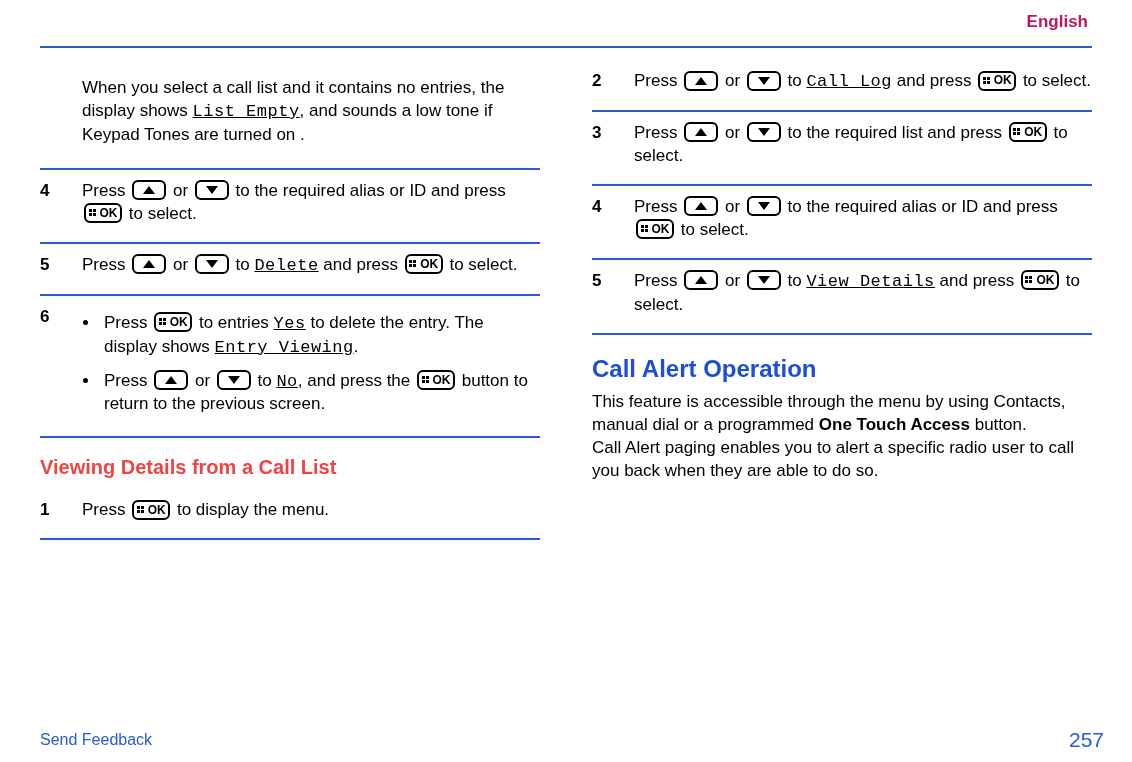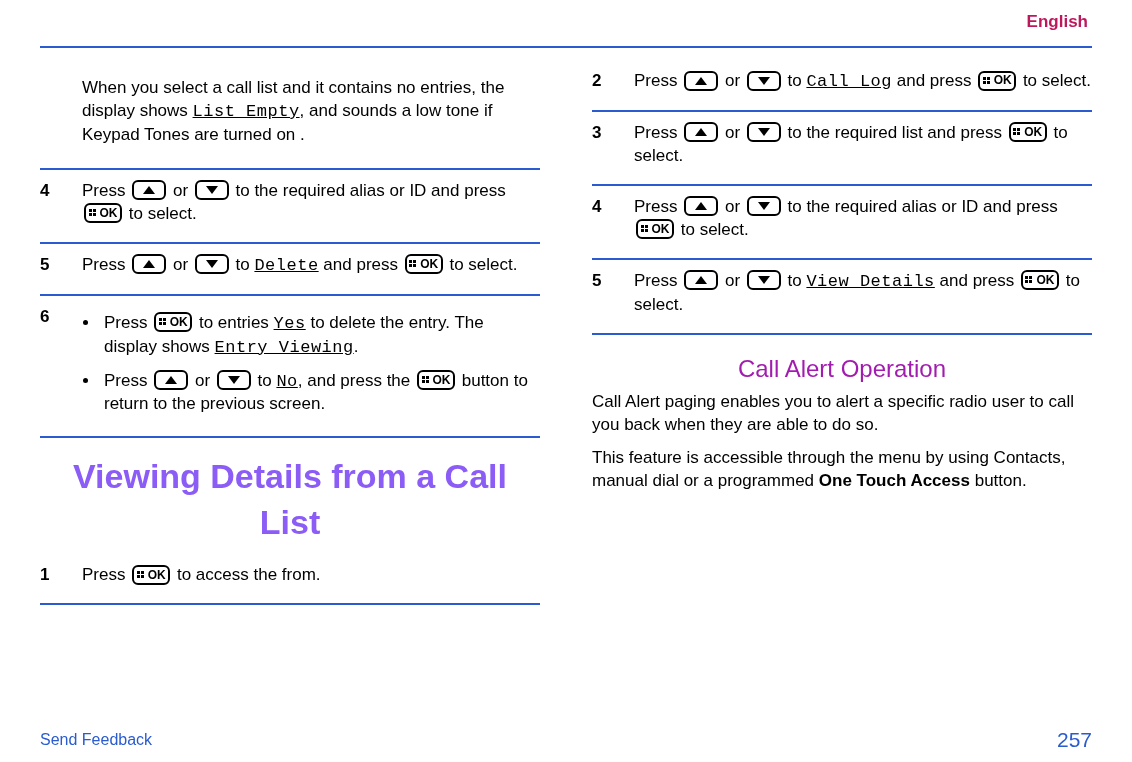--- a/index.html
+++ b/index.html
@@ -58,32 +58,30 @@
   .bullets li { margin-bottom: 10px; padding-left: 4px; }
   .bottom-border { border-bottom: 2px solid #2a5bd0; }
 
   .mono {
     font-family: "Courier New", monospace;
     letter-spacing: 0.5px;
     text-decoration: underline;
   }
 
   .h2 {
-    color: #8b5cf6;
-    font-size: 34px;
+    color: #ef4444;
+    font-size: 20px;
     font-weight: bold;
     margin: 16px 0 8px 0;
-    text-align: center;
   }
   .h3 {
-    color: #a21caf;
+    color: #1d4ed8;
     font-size: 24px;
-    font-weight: normal;
+    font-weight: bold;
     margin: 18px 0 6px 0;
-    text-align: center;
   }
 
   .icon-btn {
     display: inline-flex;
     align-items: center;
     justify-content: center;
     border: 2px solid #000;
     border-radius: 6px;
     height: 20px;
     vertical-align: middle;
@@ -120,21 +118,21 @@
     grid-template-columns: 3px 3px;
     grid-template-rows: 3px 3px;
     gap: 1px;
   }
   .ok-menu span { background: #000; }
 
   .footer {
     position: absolute;
     bottom: 10px;
     left: 40px;
-    right: 40px;
+    right: 28px;
     display: flex;
     justify-content: space-between;
     align-items: center;
     font-size: 16px;
   }
   .feedback-link { color: #2a5bd0; }
   .page-num { color: #2a5bd0; font-weight: normal; font-size: 21px; }
 
   .bold { font-weight: bold; }
 </style>
@@ -268,21 +266,21 @@
                 <span class="ok-inner">
                   <span class="ok-menu">
                     <span></span>
                     <span></span>
                     <span></span>
                     <span></span>
                   </span>
                   <span>OK</span>
                 </span>
               </span>
-            <span> to access the from.</span>
+            <span> to display the menu.</span>
           </p>
         </div>
       </div>
 
     </div>
 
     <div class="col">
 
       <div class="step no-top-border">
         <div class="step-num">2</div>
@@ -394,24 +392,24 @@
                   </span>
                   <span>OK</span>
                 </span>
               </span>
             <span> to select.</span>
           </p>
         </div>
       </div>
 
       <div class="h3">Call Alert Operation</div>
-      <p style="margin:0 0 10px 0;">Call Alert paging enables you to alert a specific radio user to call you back when they are able to do so.</p>
       <p style="margin:0;">
         <span>This feature is accessible through the menu by using Contacts, manual dial or a programmed </span><span class="bold">One Touch Access</span><span> button.</span>
       </p>
+      <p style="margin:0 0 10px 0;">Call Alert paging enables you to alert a specific radio user to call you back when they are able to do so.</p>
 
     </div>
   </div>
 
   <div class="footer">
     <span class="feedback-link">Send Feedback</span>
     <span class="page-num">257</span>
   </div>
 
 </div>

